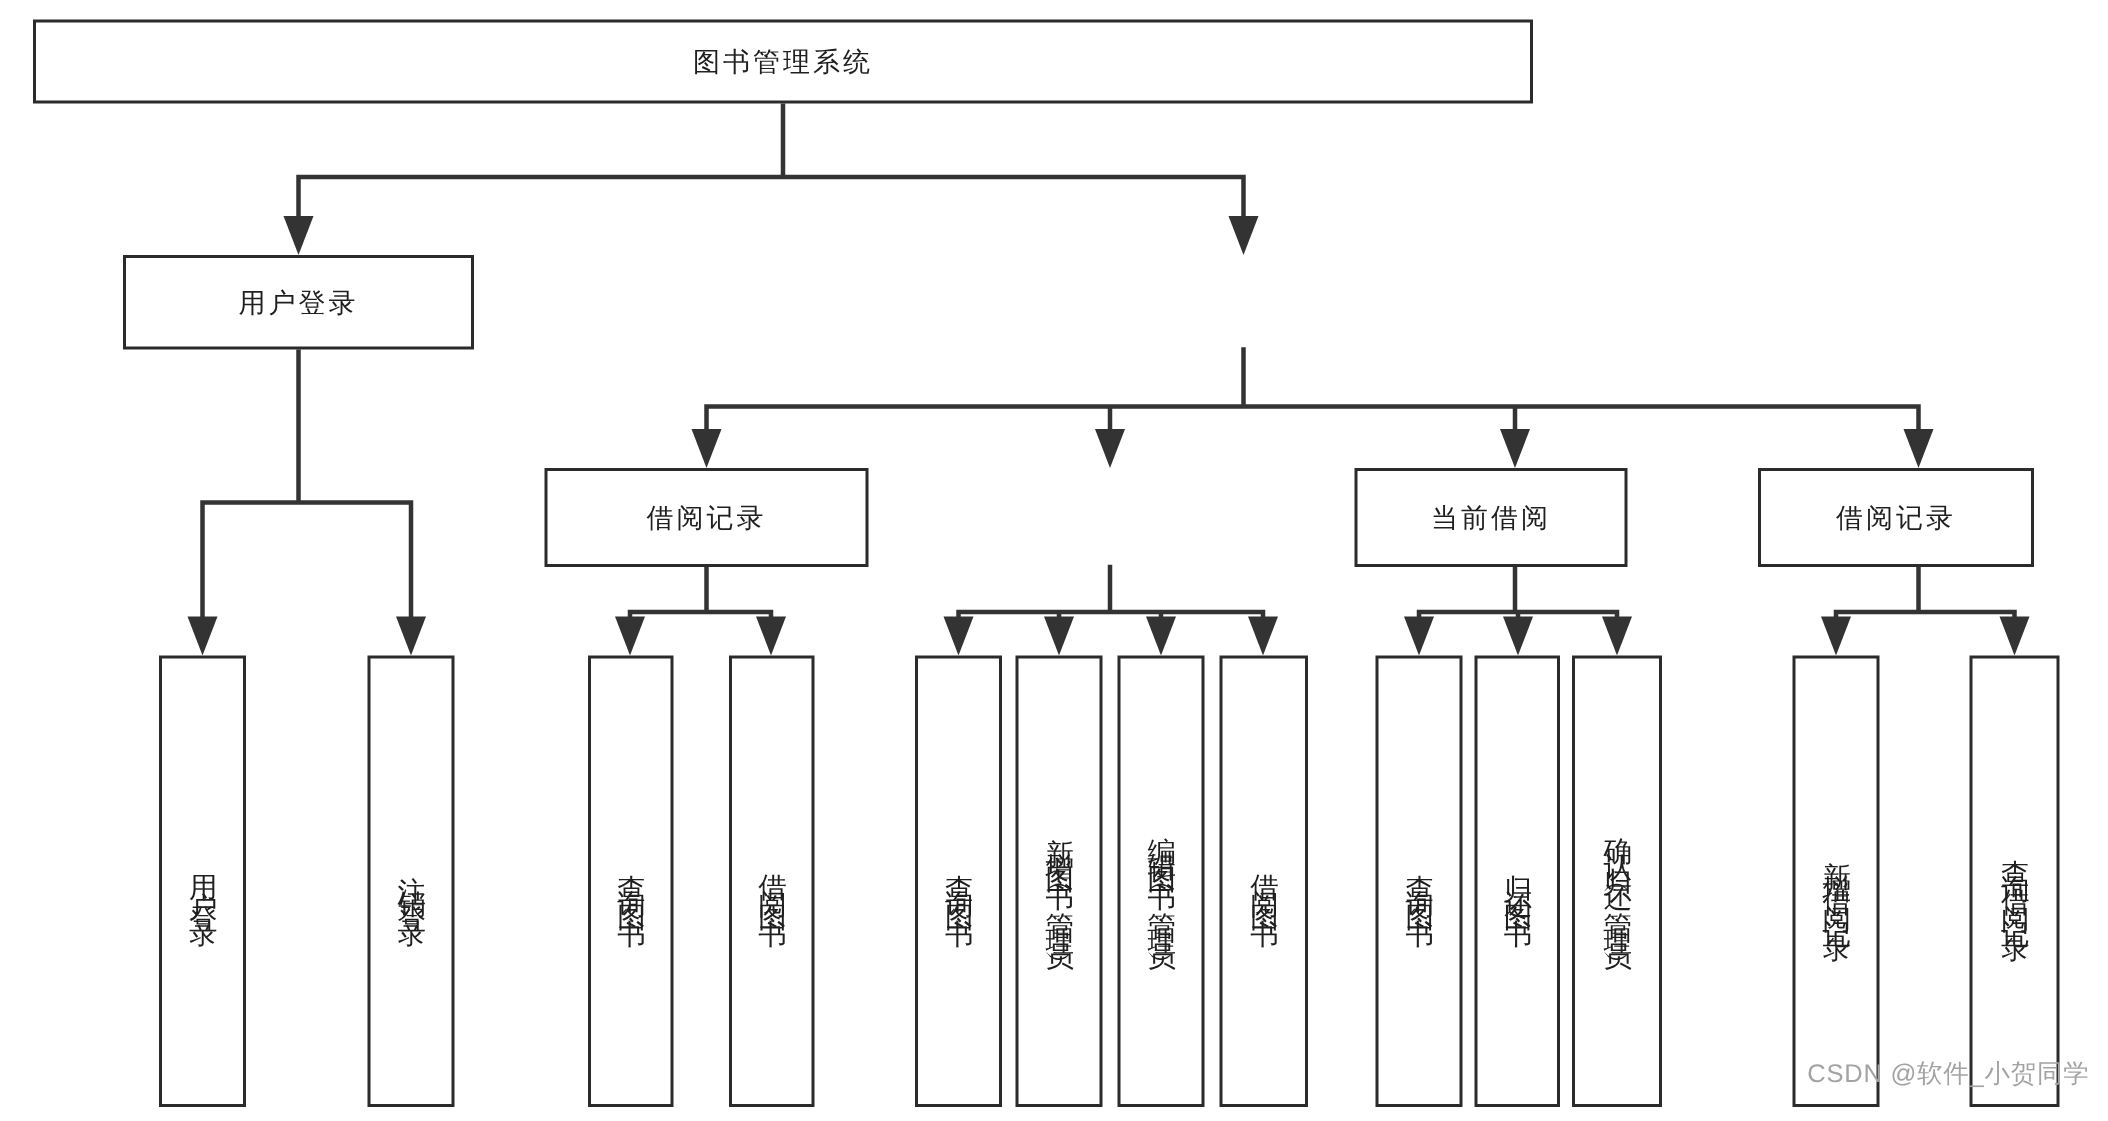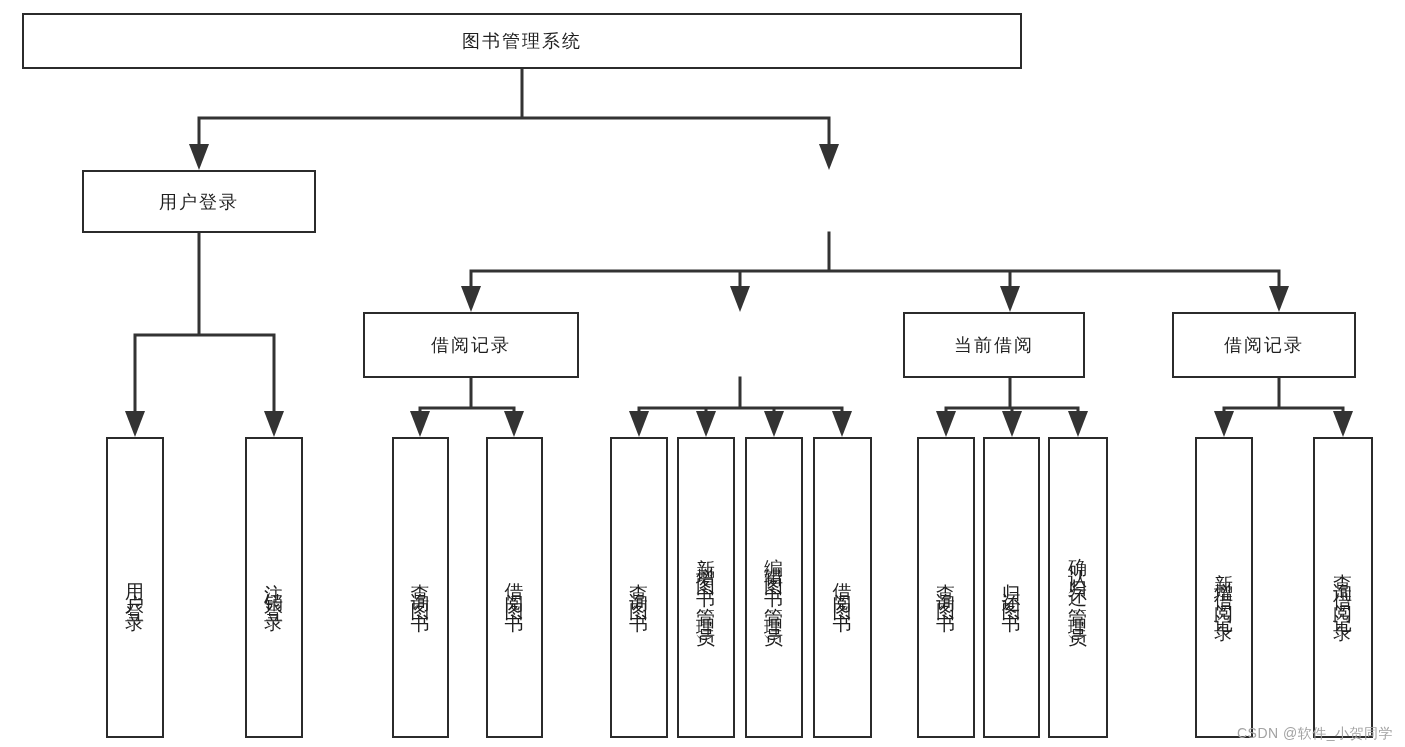--- a/index.html
+++ b/index.html
@@ -52,22 +52,22 @@
     writing-mode:vertical-rl;
     text-orientation:mixed;
     font-size:19px;
     letter-spacing:10px;
     line-height:1;
     white-space:nowrap;
   }
   .watermark{
     position:absolute;
     right:12px;
-    bottom:4px;
-    font-size:14px;
+    bottom:20px;
+    font-size:17px;
     color:var(--watermark-color);
     letter-spacing:0.5px;
     white-space:nowrap;
   }
 </style>
 </head>
 <body>
 
 <div class="canvas">
 

